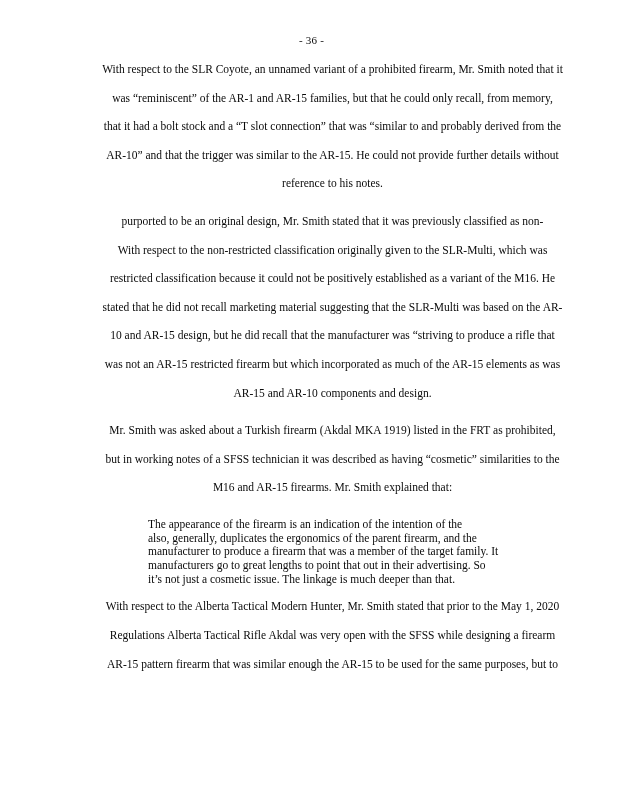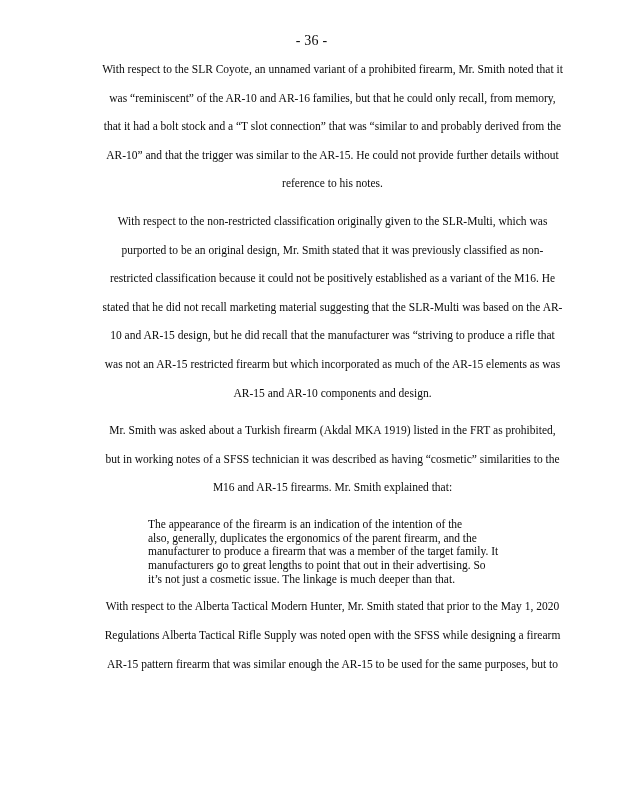--- a/index.html
+++ b/index.html
@@ -15,21 +15,21 @@
     overflow: hidden;
     font-family: "Liberation Serif", "DejaVu Serif", serif;
     color: #0a0a0a;
   }
   .page-number {
     position: absolute;
     top: 34px;
     left: 0;
     right: 0;
     text-align: center;
-    font-size: 14px;
+    font-size: 11px;
     line-height: 13px;
     letter-spacing: 0.2px;
   }
   .content {
     position: absolute;
     top: 55px;
     left: 72px;
     right: 30px;
   }
   .para {
@@ -52,45 +52,45 @@
   }
 </style>
 </head>
 <body>
 
 <div class="page">
   <div class="page-number">- 36 -</div>
   <div class="content">
       <div class="para">
         <div class="line">With respect to the SLR Coyote, an unnamed variant of a prohibited firearm, Mr. Smith noted that it</div>
-        <div class="line">was “reminiscent” of the AR-10 and AR-16 families, but that he could only recall, from memory,</div>
+        <div class="line">was “reminiscent” of the AR-1 and AR-15 families, but that he could only recall, from memory,</div>
         <div class="line">that it had a bolt stock and a “T slot connection” that was “similar to and probably derived from the</div>
         <div class="line">AR-10” and that the trigger was similar to the AR-15. He could not provide further details without</div>
         <div class="line">reference to his notes.</div>
       </div>
       <div class="para">
+        <div class="line">purported to be an original design, Mr. Smith stated that it was previously classified as non-</div>
         <div class="line">With respect to the non-restricted classification originally given to the SLR-Multi, which was</div>
-        <div class="line">purported to be an original design, Mr. Smith stated that it was previously classified as non-</div>
         <div class="line">restricted classification because it could not be positively established as a variant of the M16. He</div>
         <div class="line">stated that he did not recall marketing material suggesting that the SLR-Multi was based on the AR-</div>
         <div class="line">10 and AR-15 design, but he did recall that the manufacturer was “striving to produce a rifle that</div>
         <div class="line">was not an AR-15 restricted firearm but which incorporated as much of the AR-15 elements as was</div>
         <div class="line">AR-15 and AR-10 components and design.</div>
       </div>
       <div class="para">
         <div class="line">Mr. Smith was asked about a Turkish firearm (Akdal MKA 1919) listed in the FRT as prohibited,</div>
         <div class="line">but in working notes of a SFSS technician it was described as having “cosmetic” similarities to the</div>
         <div class="line">M16 and AR-15 firearms. Mr. Smith explained that:</div>
       </div>
       <div class="blockquote">
         <div class="line">The appearance of the firearm is an indication of the intention of the</div>
         <div class="line">also, generally, duplicates the ergonomics of the parent firearm, and the</div>
         <div class="line">manufacturer to produce a firearm that was a member of the target family. It</div>
         <div class="line">manufacturers go to great lengths to point that out in their advertising. So</div>
         <div class="line">it’s not just a cosmetic issue. The linkage is much deeper than that.</div>
       </div>
       <div class="para">
         <div class="line">With respect to the Alberta Tactical Modern Hunter, Mr. Smith stated that prior to the May 1, 2020</div>
-        <div class="line">Regulations Alberta Tactical Rifle Supply was noted open with the SFSS while designing a firearm</div>
+        <div class="line">Regulations Alberta Tactical Rifle Akdal was very open with the SFSS while designing a firearm</div>
         <div class="line">AR-15 pattern firearm that was similar enough the AR-15 to be used for the same purposes, but to</div>
       </div>
     </div>
 </div>
 
 </body></html>

